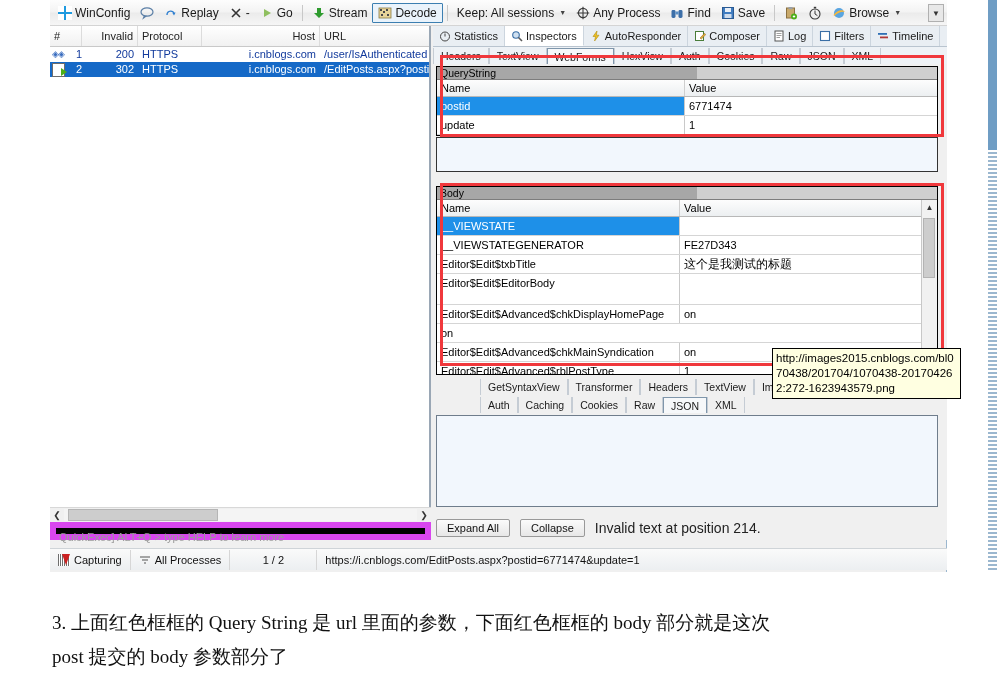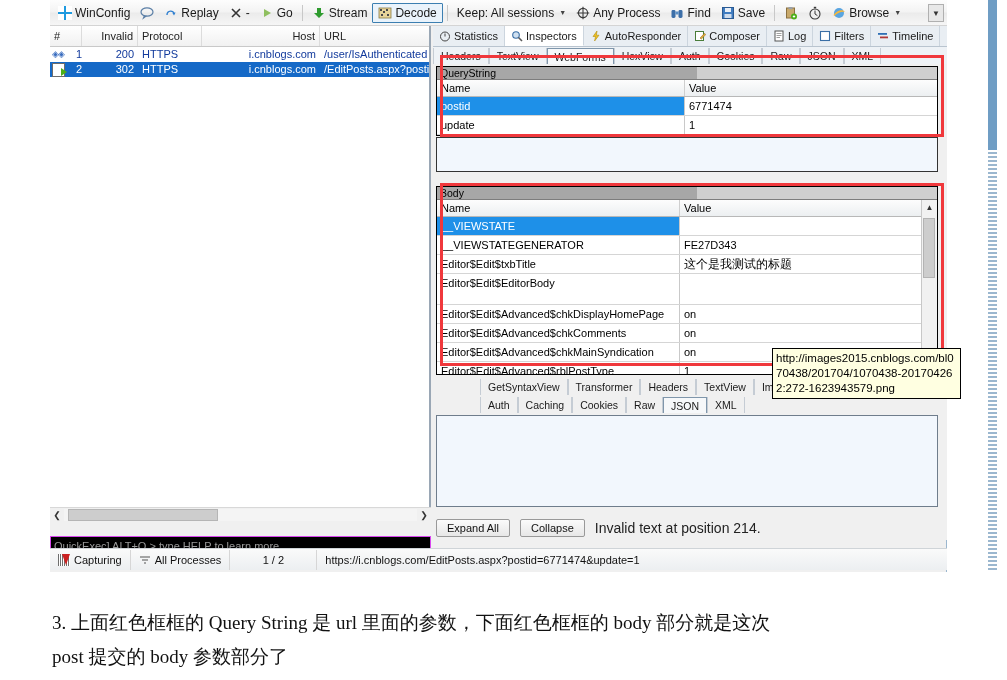--- a/index.html
+++ b/index.html
@@ -89,23 +89,23 @@
   
   .hscroll{
     position:absolute;left:0;top:507px;width:381px;height:14px;
     background:#f0f0f0;border-top:1px solid #d8d8d8;display:flex;align-items:center;
   }
   .hscroll .arr{width:14px;text-align:center;font-size:9px;color:#333;}
   .hscroll .track{flex:1;height:12px;background:#f4f4f4;position:relative;}
   .hscroll .thumb{position:absolute;left:4px;top:0;width:150px;height:12px;background:#cdcdcd;border:1px solid #b5b5b5;box-sizing:border-box;}
   
   .quickexec{
-    position:absolute;left:0;top:536px;width:381px;height:18px;
+    position:absolute;left:0;top:522px;width:381px;height:18px;
     background:#000;color:#9a9a9a;font-size:11px;line-height:18px;padding-left:3px;
-    box-sizing:border-box;border:1px solid #d946ef;
+    box-sizing:border-box;border:6px solid #d946ef;
   }
   
   #rightpane{
     position:absolute;left:383px;top:26px;width:514px;height:514px;
     background:#f0f0f0;box-sizing:border-box;
   }
   .insp-tabs{
     height:20px;display:flex;align-items:center;background:#e9eef3;
     border-bottom:1px solid #b9c4cf;
   }
@@ -484,21 +484,20 @@
         <div class="gc-val" style="font-size:12px">这个是我测试的标题</div>
       </div>
       <div class="g-row tall">
         <div class="gc-name" style="width:243px">Editor$Edit$EditorBody</div>
       </div>
       <div class="g-row">
         <div class="gc-name" style="width:243px">Editor$Edit$Advanced$chkDisplayHomePage</div>
         <div class="gc-val">on</div>
       </div>
       <div class="g-row">
-        <div class="gc-name" style="width:243px">Editor$Edit$Advanced$chkComments</div>
         <div class="gc-val">on</div>
       </div>
       <div class="g-row">
         <div class="gc-name" style="width:243px">Editor$Edit$Advanced$chkMainSyndication</div>
         <div class="gc-val">on</div>
       </div>
       <div class="g-row">
         <div class="gc-name" style="width:243px">Editor$Edit$Advanced$rblPostType</div>
         <div class="gc-val">1</div>
       </div>

